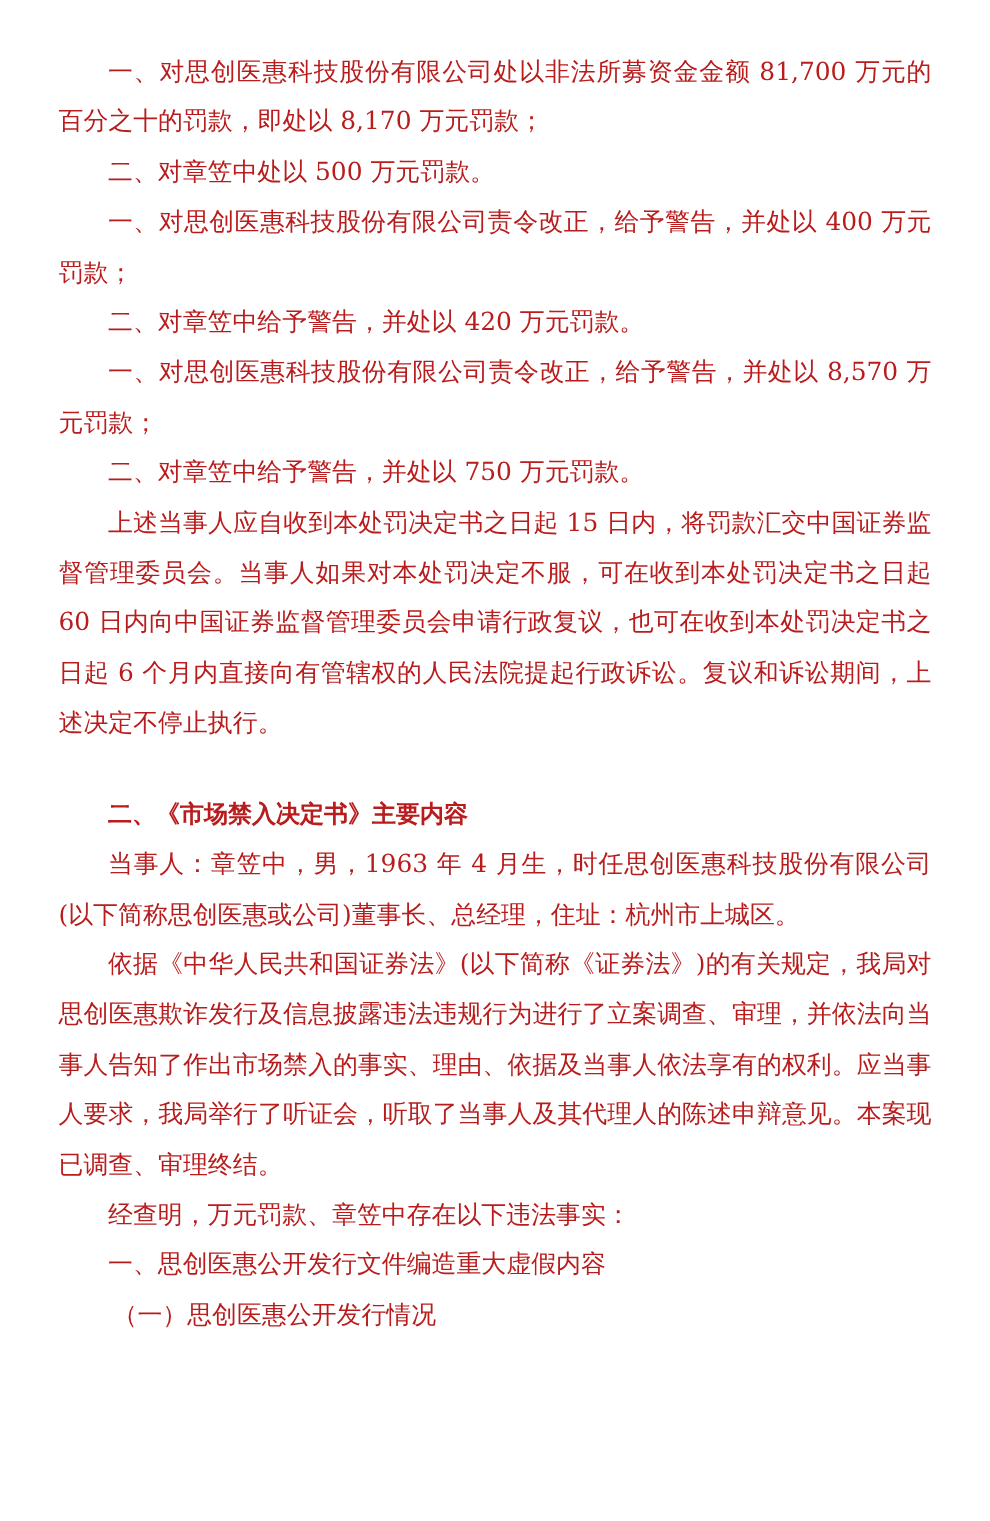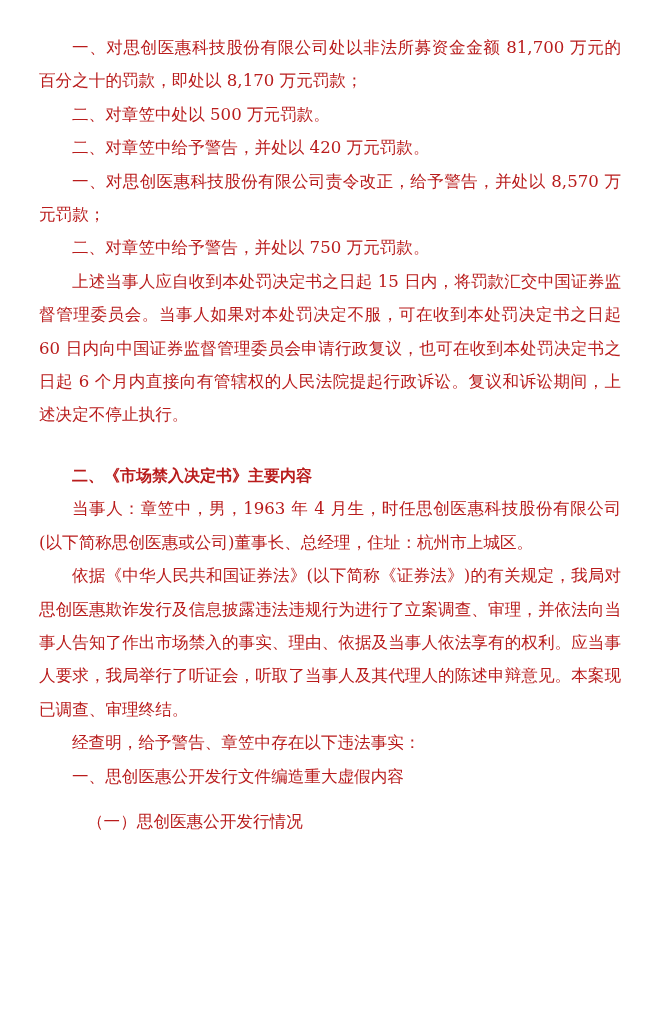--- a/index.html
+++ b/index.html
@@ -4,33 +4,34 @@
 <style>
   html, body { margin: 0; padding: 0; background: #ffffff; }
   body { width: 660px; height: 1014px; overflow: hidden; position: relative; }
   .page {
     position: absolute; left: 39px; top: 31px; width: 582px;
     font-family: "DejaVu Serif", "Liberation Serif", serif;
     font-size: 16.6px; color: #b91c1c; line-height: 33.4px;
   }
   .p { margin: 0; text-indent: 33px; text-align: justify; text-justify: inter-ideograph; }
   .heading { margin: 27px 0 0 0; text-indent: 33px; font-weight: bold; font-family: "DejaVu Sans", "Liberation Sans", sans-serif; font-size: 16px; }
-  .sub { margin: 12px; text-indent: 36px; }
+  .sub { margin: 0; text-indent: 36px; }
 </style>
 </head>
 <body>
 
 <div class="page">
   <p class="p">一、对思创医惠科技股份有限公司处以非法所募资金金额 81,700 万元的百分之十的罚款，即处以 8,170 万元罚款；</p>
   <p class="p">二、对章笠中处以 500 万元罚款。</p>
+  <p class="p">一、对思创医惠科技股份有限公司责令改正，给予警告，并处以 400 万元罚款；</p>
   <p class="p">二、对章笠中给予警告，并处以 420 万元罚款。</p>
   <p class="p">一、对思创医惠科技股份有限公司责令改正，给予警告，并处以 8,570 万元罚款；</p>
   <p class="p">二、对章笠中给予警告，并处以 750 万元罚款。</p>
   <p class="p">上述当事人应自收到本处罚决定书之日起 15 日内，将罚款汇交中国证券监督管理委员会。当事人如果对本处罚决定不服，可在收到本处罚决定书之日起 60 日内向中国证券监督管理委员会申请行政复议，也可在收到本处罚决定书之日起 6 个月内直接向有管辖权的人民法院提起行政诉讼。复议和诉讼期间，上述决定不停止执行。</p>
 
   <p class="heading">二、《市场禁入决定书》主要内容</p>
 
   <p class="p">当事人：章笠中，男，1963 年 4 月生，时任思创医惠科技股份有限公司(以下简称思创医惠或公司)董事长、总经理，住址：杭州市上城区。</p>
   <p class="p">依据《中华人民共和国证券法》(以下简称《证券法》)的有关规定，我局对思创医惠欺诈发行及信息披露违法违规行为进行了立案调查、审理，并依法向当事人告知了作出市场禁入的事实、理由、依据及当事人依法享有的权利。应当事人要求，我局举行了听证会，听取了当事人及其代理人的陈述申辩意见。本案现已调查、审理终结。</p>
-  <p class="p">经查明，给予警告、章笠中存在以下违法事实：</p>
+  <p class="p">经查明，万元罚款、章笠中存在以下违法事实：</p>
   <p class="p">一、思创医惠公开发行文件编造重大虚假内容</p>
   <p class="sub">（一）思创医惠公开发行情况</p>
 </div>
 
 </body></html>

